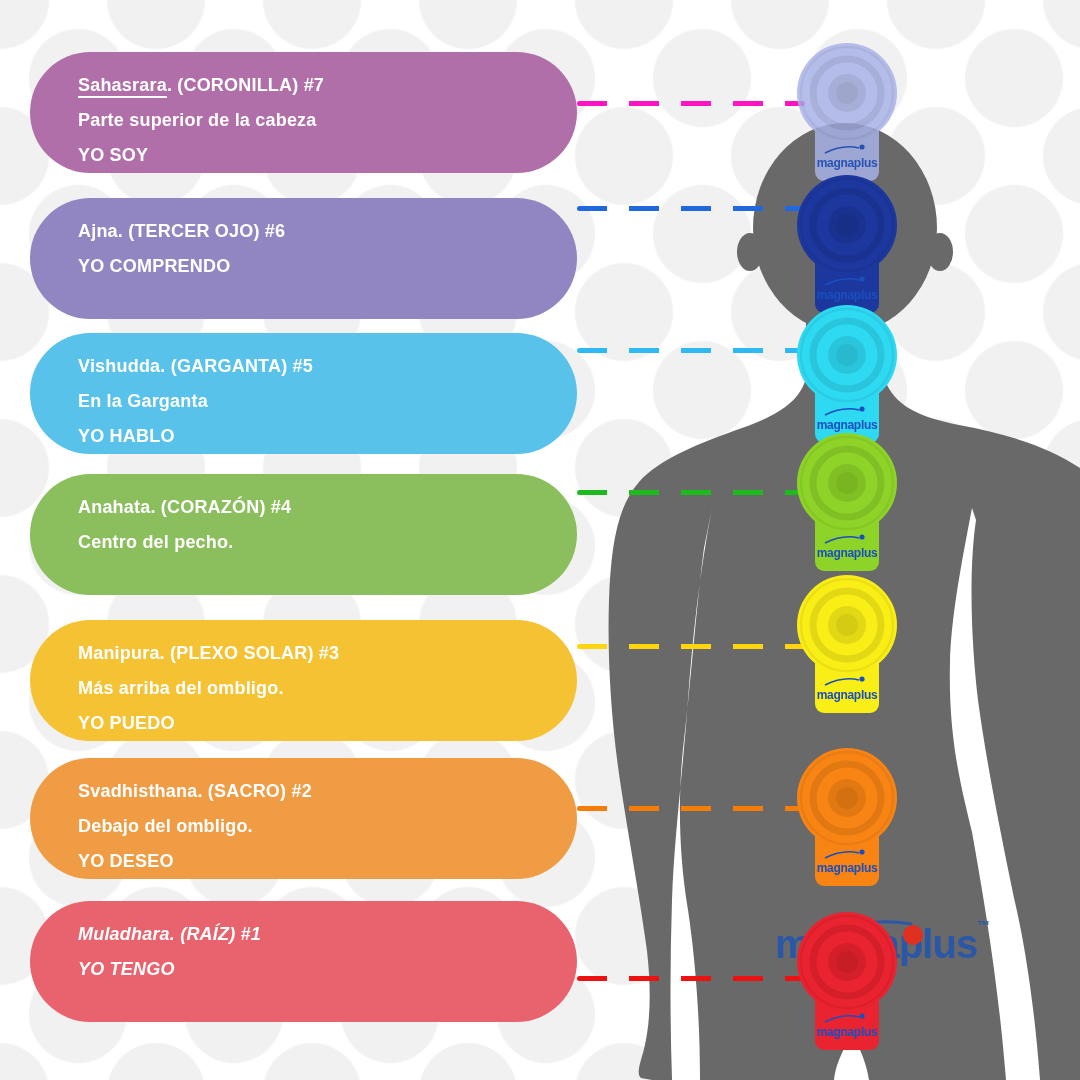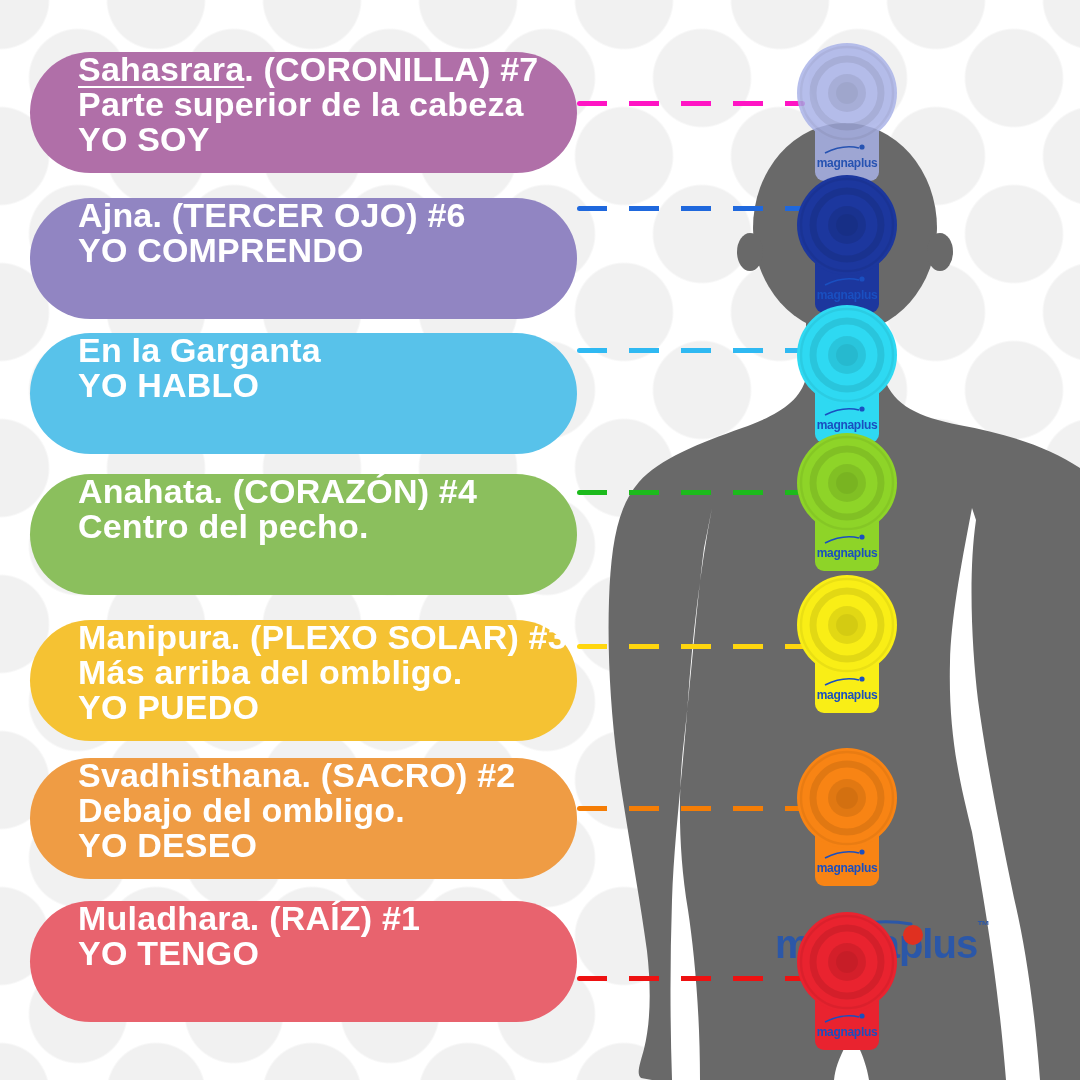--- a/index.html
+++ b/index.html
@@ -14,21 +14,21 @@
     font-family:"Liberation Sans", sans-serif;
   }
   .silhouette{position:absolute;left:0;top:0;z-index:1;}
   .silhouette .bodyfill{fill:var(--bodyc,#696969);}
   .silhouette .gap{fill:#ffffff;}
 
   
   .cbox{
     position:absolute;left:30px;width:547px;height:121px;border-radius:61px;
     background:var(--box,#999);color:#fff;box-sizing:border-box;
-    padding:0 28px 0 48px;font-weight:700;font-size:34px;line-height:35px;
+    padding:16px 28px 0 48px;font-weight:700;font-size:18px;line-height:35px;
     z-index:5;letter-spacing:.2px;
   }
   .cbox .l1{white-space:nowrap;}
   .cbox[data-underline="true"] .cname{text-decoration:underline;text-underline-offset:5px;text-decoration-thickness:2px;}
 
   
   .dash{
     position:absolute;left:577px;width:228px;height:5px;z-index:3;border-radius:3px;
     background:repeating-linear-gradient(90deg,var(--line,#000) 0,var(--line,#000) 30px,rgba(0,0,0,0) 30px,rgba(0,0,0,0) 52px);
   }
@@ -233,20 +233,21 @@
     <div class="l2">Parte superior de la cabeza</div>
     <div class="l3">YO SOY</div>
   </div>
 
   <div class="cbox" style="top: 190px; margin-top: 8px; --box: #9185c2;" data-underline="false">
     <div class="l1"><span class="cname">Ajna</span><span>. (TERCER OJO) #6</span></div>
     <div class="l3">YO COMPRENDO</div>
   </div>
 
   <div class="cbox" style="top: 333px; --box: #58c2ea;" data-underline="false">
+    <div class="l1"><span class="cname">Vishudda</span><span>. (GARGANTA) #5</span></div>
     <div class="l2">En la Garganta</div>
     <div class="l3">YO HABLO</div>
   </div>
 
   <div class="cbox" style="top: 474px; --box: #8bbf5d;" data-underline="false">
     <div class="l1"><span class="cname">Anahata</span><span>. (CORAZÓN) #4</span></div>
     <div class="l2">Centro del pecho.</div>
   </div>
 
   <div class="cbox" style="top: 620px; --box: #f5c233;" data-underline="false">
@@ -254,18 +255,18 @@
     <div class="l2">Más arriba del ombligo.</div>
     <div class="l3">YO PUEDO</div>
   </div>
 
   <div class="cbox" style="top: 758px; --box: #ef9c44;" data-underline="false">
     <div class="l1"><span class="cname">Svadhisthana</span><span>. (SACRO) #2</span></div>
     <div class="l2">Debajo del ombligo.</div>
     <div class="l3">YO DESEO</div>
   </div>
 
-  <div class="cbox" style="top: 901px; --box: #e8636e;" data-underline="false">
+  <div class="cbox" style="top: 901px; font-style: italic; --box: #e8636e;" data-underline="false">
     <div class="l1"><span class="cname">Muladhara</span><span>. (RAÍZ) #1</span></div>
     <div class="l3">YO TENGO</div>
   </div>
 
 </div>
 
 </body></html>

